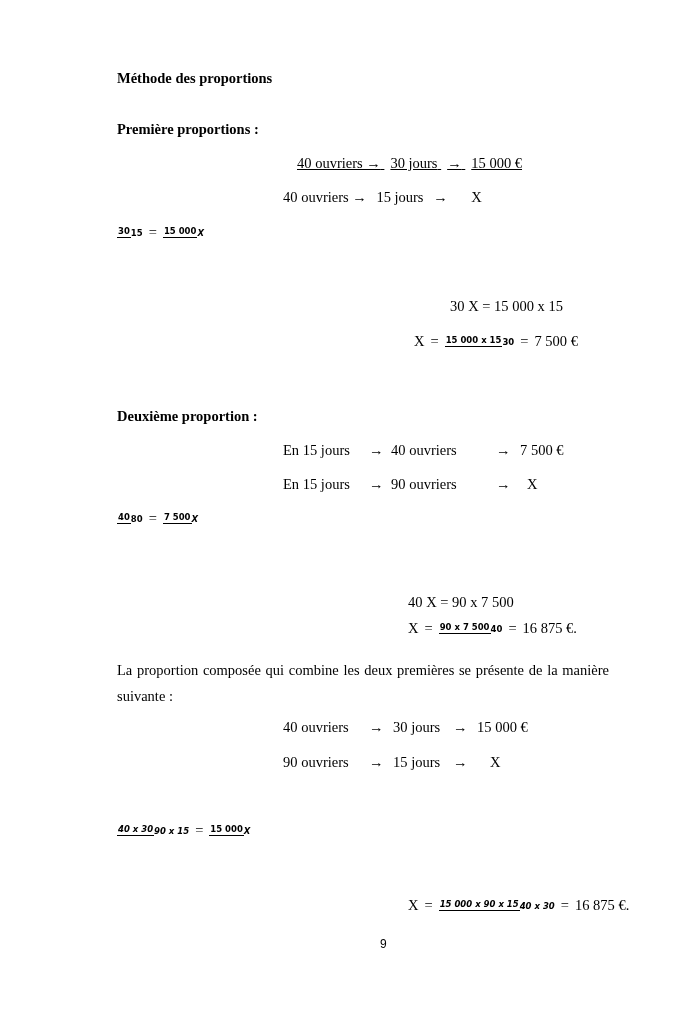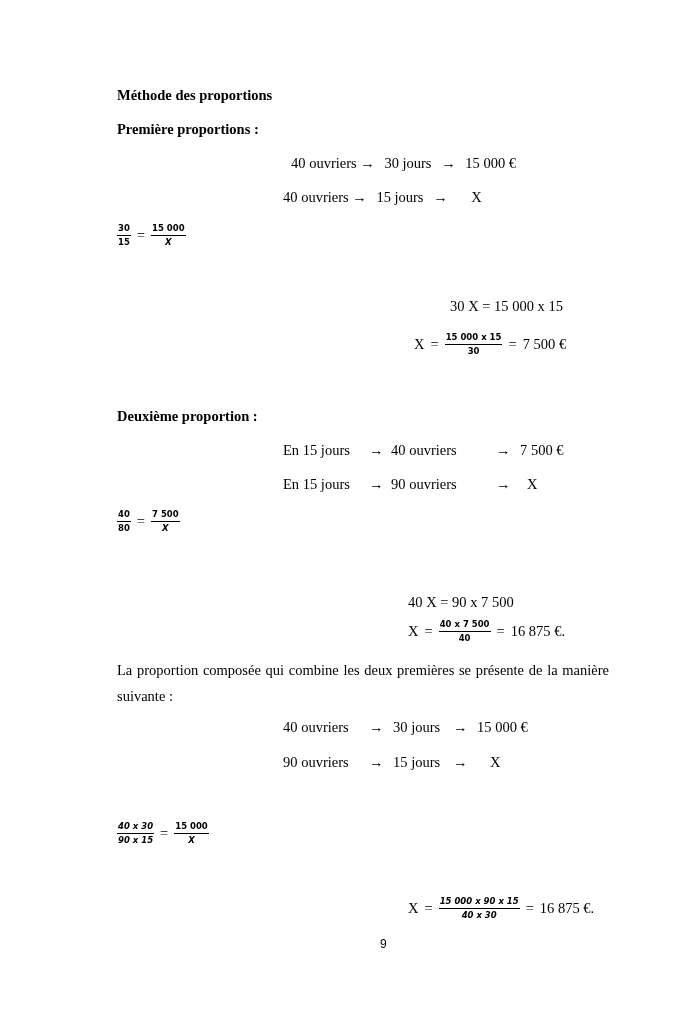--- a/index.html
+++ b/index.html
@@ -1,35 +1,35 @@
 <!DOCTYPE html>
 <html><head>
   <meta charset="utf-8">
   <style>
     html, body { margin: 0; padding: 0; background: #ffffff; }
     body { width: 700px; height: 1028px; position: relative; overflow: hidden; color: #000; font-family: "Liberation Serif", serif; }
     .abs { position: absolute; white-space: nowrap; }
     .serif { font-family: "Liberation Serif", serif; font-size: 14.5px; }
     .bold { font-weight: bold; }
-    .frac-inline { font-family: "DejaVu Sans", sans-serif; font-weight: bold; font-size: 8.5px; display: inline-flex; flex-direction: column; align-items: center; vertical-align: middle; line-height: 1; }
+    .frac-inline { font-family: "DejaVu Sans", sans-serif; font-weight: bold; font-size: 8.5px; display: inline-flex; flex-direction: row; align-items: center; vertical-align: middle; line-height: 1; }
     .frac-inline .num { padding: 0 1px 2px 1px; border-bottom: 1px solid #000; }
     .frac-inline .den { padding-top: 2px; text-align: center; }
     .it { font-style: italic; }
     .eq-sign { font-family: "Liberation Serif", serif; font-size: 14.5px; margin: 0 6px; vertical-align: middle; }
     .eq-left { display: flex; align-items: center; }
     .para { font-size: 14.5px; line-height: 26px; width: 492px; text-align: justify; text-align-last: left; }
     .page-num { font-family: "Liberation Sans", sans-serif; font-size: 12px; }
   </style>
 </head>
 <body>
 
-<div class="abs serif bold" style="left:117px; top:87px;">Méthode des proportions</div>
+<div class="abs serif bold" style="left:117px; top:70px;">Méthode des proportions</div>
 <div class="abs serif bold" style="left:117px; top:121px;">Première proportions :</div>
 
-<div class="abs serif" style="left:291px; top:155px;">
+<div class="abs serif" style="left:297px; top:155px;text-decoration:underline;">
   <span>40 ouvriers →</span>
   <span style="margin-left:6px">30 jours</span>
   <span style="margin-left:6px">→</span>
   <span style="margin-left:6px">15 000 €</span>
 </div>
 <div class="abs serif" style="left:283px; top:189px;">
   <span>40 ouvriers →</span>
   <span style="margin-left:6px">15 jours</span>
   <span style="margin-left:6px">→</span>
   <span style="margin-left:20px">X</span>
@@ -88,21 +88,21 @@
     <span class="den it">X</span>
   </span>
 </div>
 
 <div class="abs serif" style="left:408px; top:586px;margin-top:8px;">40 X  =  90 x 7 500</div>
 
 <div class="abs eq-left" style="left:408px; top:620px;">
   <span class="serif">X</span>
   <span class="eq-sign">=</span>
   <span class="frac-inline">
-    <span class="num">40 x 7 500</span>
+    <span class="num">90 x 7 500</span>
     <span class="den">40</span>
   </span>
   <span class="eq-sign">=</span>
   <span class="serif">16 875 €.</span>
 </div>
 
 <div class="abs serif para" style="left:117px; top:657px; white-space: normal;">La proportion composée qui combine les deux premières se présente de la manière suivante :</div>
 
 <div class="abs serif" style="left:283px; top:719px; width:300px; height:20px;">
   <span class="abs" style="left:0">40 ouvriers</span>

